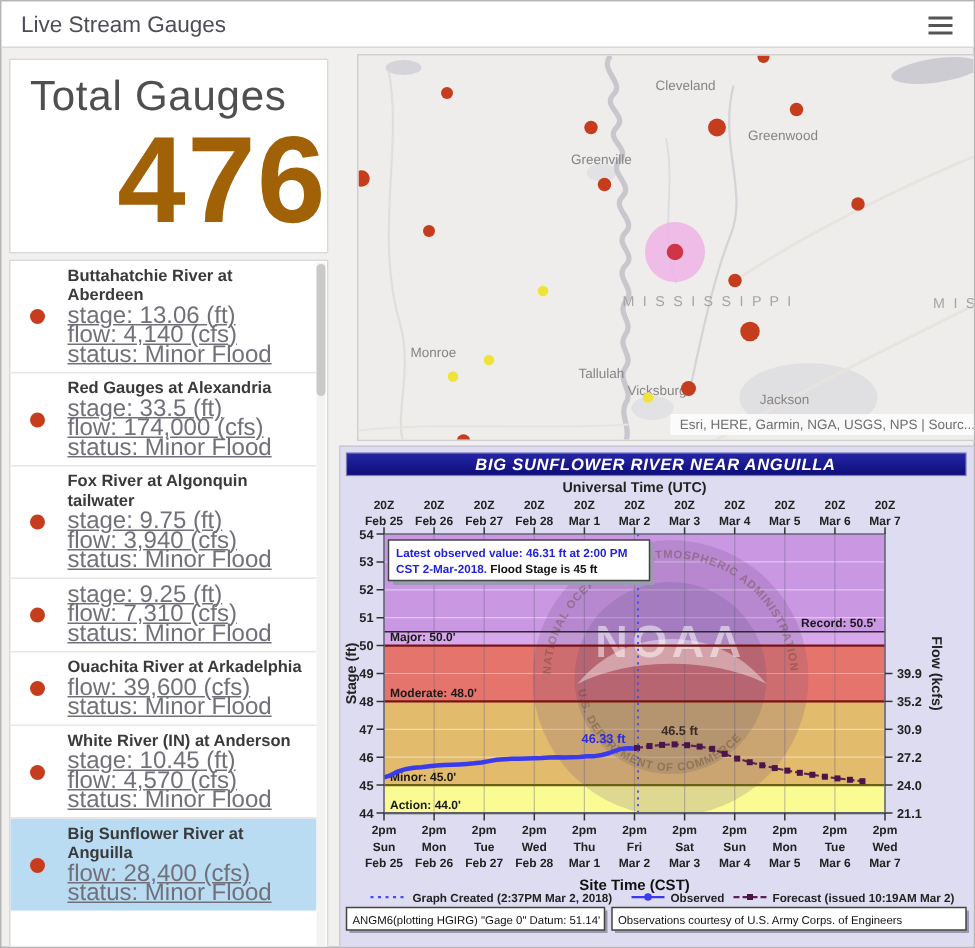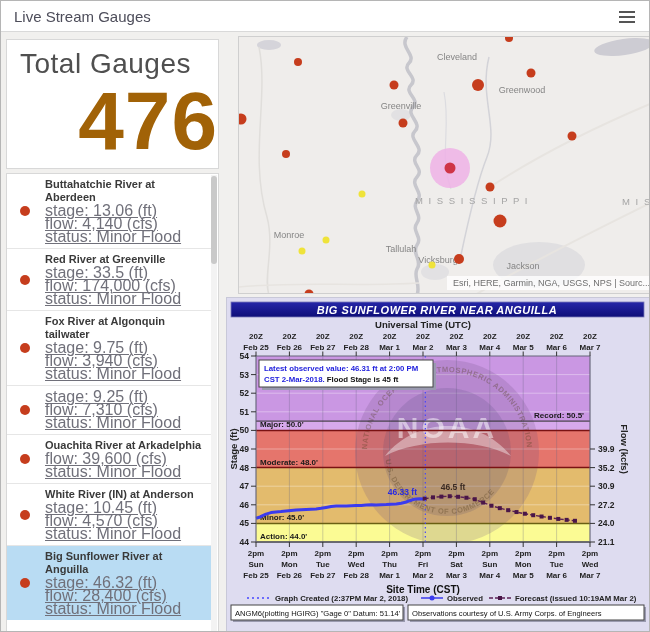--- a/index.html
+++ b/index.html
@@ -65,21 +65,21 @@
     <div id="list-items">
         <div class="gitem">
           <span class="dot" style="width: 10px; height: 10px; background: rgb(198, 61, 29);"></span>
           <div class="nm">Buttahatchie River at Aberdeen</div>
           <div class="dl">stage: 13.06 (ft)</div>
           <div class="dl">flow: 4,140 (cfs)</div>
           <div class="dl">status: Minor Flood</div>
         </div>
         <div class="gitem">
           <span class="dot" style="width: 10px; height: 10px; background: rgb(198, 61, 29);"></span>
-          <div class="nm">Red River at Greenville</div>
+          <div class="nm">Red Gauges at Alexandria</div>
           <div class="dl">stage: 33.5 (ft)</div>
           <div class="dl">flow: 174,000 (cfs)</div>
           <div class="dl">status: Minor Flood</div>
         </div>
         <div class="gitem">
           <span class="dot" style="width: 10px; height: 10px; background: rgb(198, 61, 29);"></span>
           <div class="nm">Fox River at Algonquin tailwater</div>
           <div class="dl">stage: 9.75 (ft)</div>
           <div class="dl">flow: 3,940 (cfs)</div>
           <div class="dl">status: Minor Flood</div>
@@ -99,21 +99,20 @@
         <div class="gitem">
           <span class="dot" style="width: 10px; height: 10px; background: rgb(198, 61, 29);"></span>
           <div class="nm">White River (IN) at Anderson</div>
           <div class="dl">stage: 10.45 (ft)</div>
           <div class="dl">flow: 4,570 (cfs)</div>
           <div class="dl">status: Minor Flood</div>
         </div>
         <div class="gitem sel">
           <span class="dot" style="width: 10px; height: 10px; background: rgb(198, 61, 29);"></span>
           <div class="nm">Big Sunflower River at Anguilla</div>
-          <div class="dl">stage: 46.32 (ft)</div>
           <div class="dl">flow: 28,400 (cfs)</div>
           <div class="dl">status: Minor Flood</div>
         </div>
       </div>
     <div id="list-sb">
         <div class="thumb"></div>
       </div>
   </section>
 
   <section id="map" class="panel">

